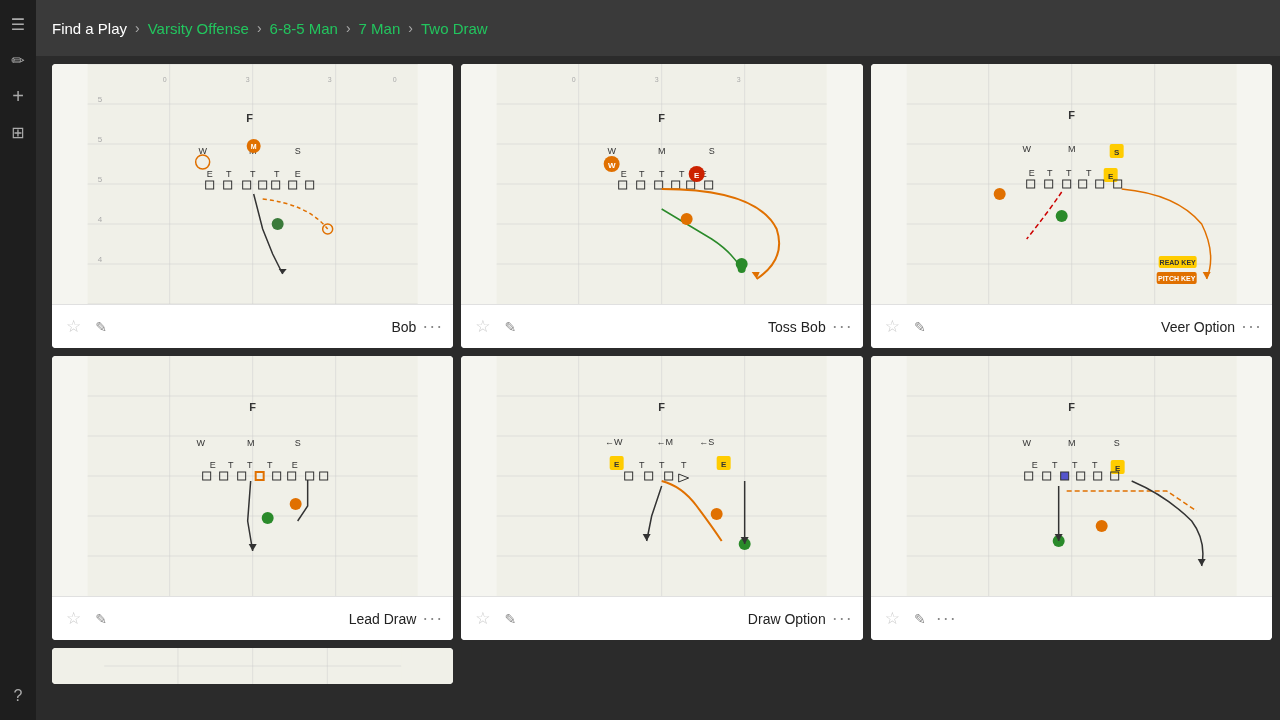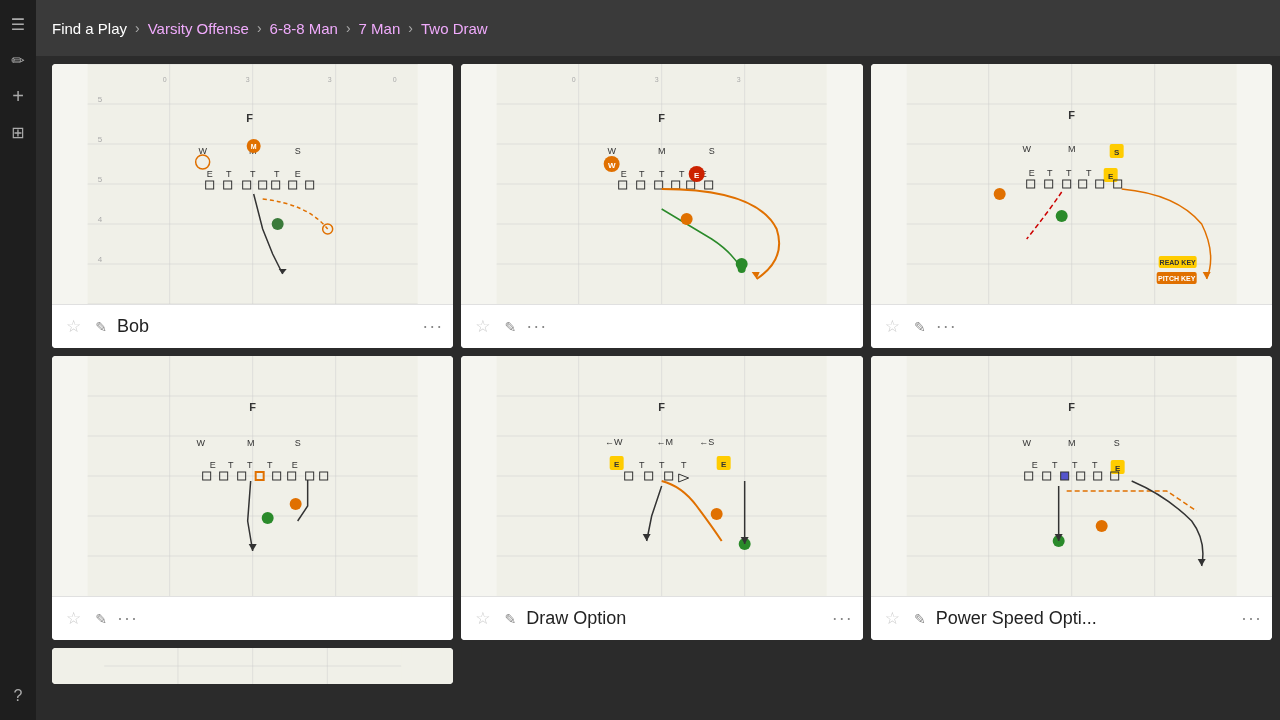--- a/index.html
+++ b/index.html
@@ -27,34 +27,35 @@
       cursor: pointer;
       border-radius: 4px;
     }
 
     
     #main {
       flex: 1;
       display: flex;
       flex-direction: column;
       overflow: hidden;
+      text-align: right;
     }
 
     
     #header {
       background: #3a3a3a;
       height: 56px;
       display: flex;
       align-items: center;
       padding: 0 16px;
       gap: 8px;
       flex-shrink: 0;
     }
     .breadcrumb-item {
-      color: #f0abfc;
+      color: #22c55e;
       font-size: 15px;
       font-weight: 500;
       cursor: pointer;
       white-space: nowrap;
     }
     .breadcrumb-item:first-child { color: #fff; }
     .breadcrumb-sep {
       color: #aaa;
       font-size: 14px;
     }
@@ -91,21 +92,21 @@
       height: 44px;
       background: #fff;
       border-top: 1px solid #e0e0e0;
       display: flex;
       align-items: center;
       padding: 0 10px;
       gap: 6px;
     }
     .play-name {
       flex: 1;
-      font-size: 18px;
+      font-size: 14px;
       font-weight: 500;
       color: #222;
     }
     .footer-icon {
       color: #888;
       font-size: 16px;
       cursor: pointer;
       padding: 2px 4px;
     }
     .footer-icon.star { color: #ccc; font-size: 17px; }
@@ -131,21 +132,21 @@
   <div class="sidebar-icon" style="margin-top:auto; margin-bottom:8px;">?</div>
 </div>
 
 <div id="main">
 
   <div id="header">
     <span class="breadcrumb-item">Find a Play</span>
     <span class="breadcrumb-sep">›</span>
     <span class="breadcrumb-item">Varsity Offense</span>
     <span class="breadcrumb-sep">›</span>
-    <span class="breadcrumb-item">6-8-8 Man</span>
+    <span class="breadcrumb-item">6-8-5 Man</span>
     <span class="breadcrumb-sep">›</span>
     <span class="breadcrumb-item">7 Man</span>
     <span class="breadcrumb-sep">›</span>
     <span class="breadcrumb-item">Two Draw</span>
   </div>
 
   <div id="grid-container">
     <div id="grid">
 
       <div class="play-card">
@@ -267,20 +268,21 @@
             <circle cx="245" cy="205" r="4" fill="#2a8a2a"></circle>
 
             <circle cx="190" cy="155" r="6" fill="#e07000"></circle>
 
             <circle cx="245" cy="200" r="6" fill="#2a8a2a"></circle>
           </svg>
         </div>
         <div class="play-footer">
           <span class="footer-icon star">☆</span>
           <span class="footer-icon edit">✎</span>
+          <span class="play-name">Toss Bob</span>
           <span class="footer-more">···</span>
         </div>
       </div>
 
       <div class="play-card">
         <div class="play-diagram">
           <svg class="field-svg" viewBox="0 0 330 240" xmlns="http://www.w3.org/2000/svg">
             <rect width="330" height="240" fill="#f0f0e8"></rect>
             <line x1="0" y1="40" x2="330" y2="40" stroke="#ccc" stroke-width="0.5"></line>
             <line x1="0" y1="80" x2="330" y2="80" stroke="#ccc" stroke-width="0.5"></line>
@@ -328,20 +330,21 @@
             <rect x="252" y="192" width="38" height="12" rx="2" fill="#ffcc00"></rect>
             <text x="271" y="201" font-size="7" fill="#333" text-anchor="middle" font-weight="bold">READ KEY</text>
 
             <rect x="250" y="208" width="40" height="12" rx="2" fill="#e07000"></rect>
             <text x="270" y="217" font-size="7" fill="#fff" text-anchor="middle" font-weight="bold">PITCH KEY</text>
           </svg>
         </div>
         <div class="play-footer">
           <span class="footer-icon star">☆</span>
           <span class="footer-icon edit">✎</span>
+          <span class="play-name">Veer Option</span>
           <span class="footer-more">···</span>
         </div>
       </div>
 
       <div class="play-card">
         <div class="play-diagram">
           <svg class="field-svg" viewBox="0 0 330 240" xmlns="http://www.w3.org/2000/svg">
             <rect width="330" height="240" fill="#f0f0e8"></rect>
             <line x1="0" y1="40" x2="330" y2="40" stroke="#ccc" stroke-width="0.5"></line>
             <line x1="0" y1="80" x2="330" y2="80" stroke="#ccc" stroke-width="0.5"></line>
@@ -380,20 +383,21 @@
 
             <path d="M 163 125 L 160 165 L 165 195" stroke="#333" stroke-width="1.5" fill="none"></path>
             <polygon points="165,195 161,188 169,188" fill="#333"></polygon>
 
             <path d="M 220 124 L 220 150 L 210 165" stroke="#333" stroke-width="1.5" fill="none"></path>
           </svg>
         </div>
         <div class="play-footer">
           <span class="footer-icon star">☆</span>
           <span class="footer-icon edit">✎</span>
+          <span class="play-name">Lead Draw</span>
           <span class="footer-more">···</span>
         </div>
       </div>
 
       <div class="play-card">
         <div class="play-diagram">
           <svg class="field-svg" viewBox="0 0 330 240" xmlns="http://www.w3.org/2000/svg">
             <rect width="330" height="240" fill="#f0f0e8"></rect>
             <line x1="0" y1="40" x2="330" y2="40" stroke="#ccc" stroke-width="0.5"></line>
             <line x1="0" y1="80" x2="330" y2="80" stroke="#ccc" stroke-width="0.5"></line>
@@ -491,21 +495,20 @@
             <path d="M 225 125 Q 260 140 285 165 Q 300 185 295 210" stroke="#333" stroke-width="1.5" fill="none"></path>
             <polygon points="295,210 291,203 299,203" fill="#333"></polygon>
 
             <path d="M 152 130 L 152 185" stroke="#333" stroke-width="1.5" fill="none"></path>
             <polygon points="152,185 148,178 156,178" fill="#333"></polygon>
           </svg>
         </div>
         <div class="play-footer">
           <span class="footer-icon star">☆</span>
           <span class="footer-icon edit">✎</span>
-          <span class="play-name">Power Speed Opti...</span>
           <span class="footer-more">···</span>
         </div>
       </div>
 
     </div>
 
     <div style="display:grid; grid-template-columns: repeat(3, 1fr); gap: 8px; margin-top: 8px;">
       <div class="play-card" style="height:36px; overflow:hidden;">
         <div class="play-diagram" style="min-height:36px; background:#f0f0e8;">
           <svg viewBox="0 0 330 40" style="width:100%;height:36px;" xmlns="http://www.w3.org/2000/svg">

